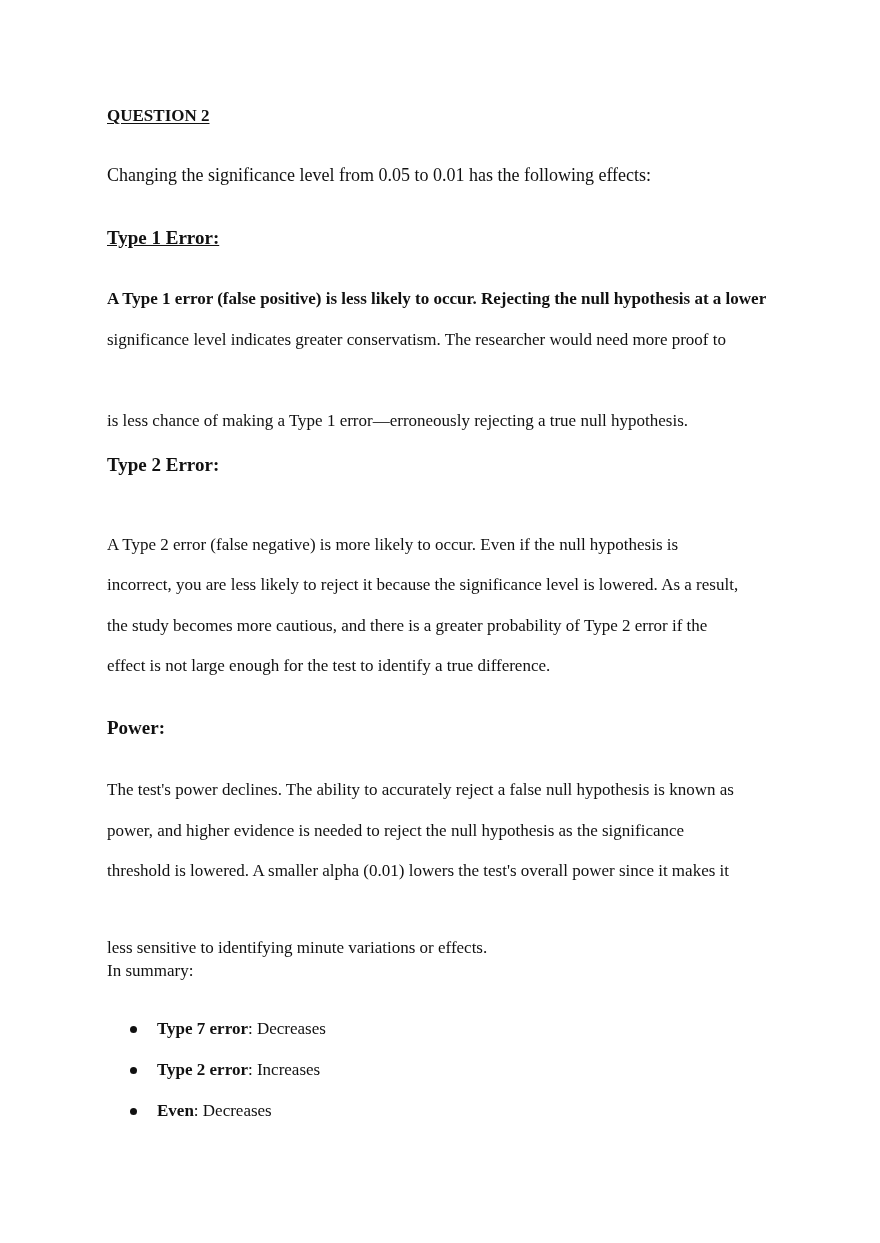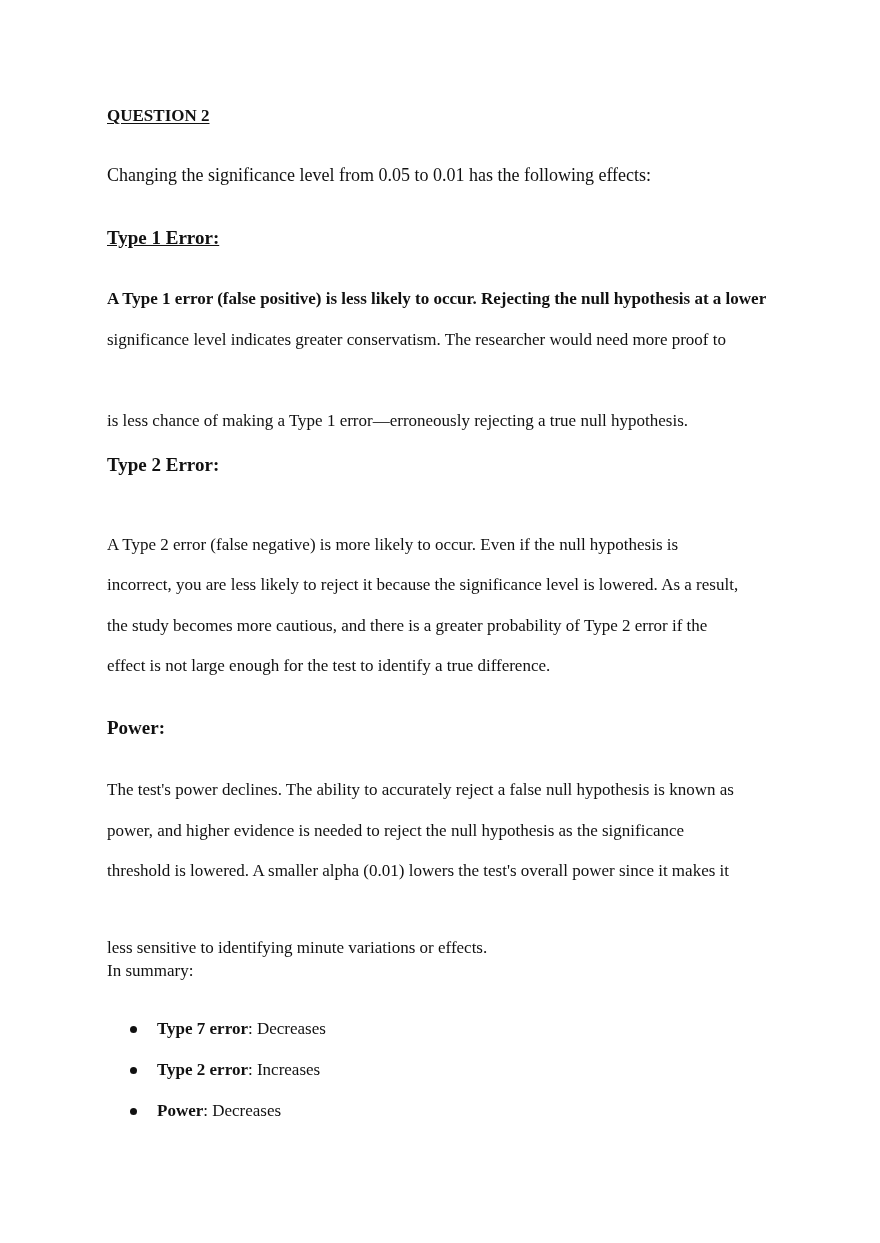--- a/index.html
+++ b/index.html
@@ -95,16 +95,16 @@
 
   <div class="abs summary-label" style="top:961px;">In summary:</div>
 
   <div class="bullet-item" style="top:1019px;">
     <span class="bullet-dot"></span><span class="bold">Type 7 error</span><span>: Decreases</span>
   </div>
   <div class="bullet-item" style="top:1060px;">
     <span class="bullet-dot"></span><span class="bold">Type 2 error</span><span>: Increases</span>
   </div>
   <div class="bullet-item" style="top:1101px;">
-    <span class="bullet-dot"></span><span class="bold">Power</span><span>: Decreases</span>
+    <span class="bullet-dot"></span><span class="bold">Even</span><span>: Decreases</span>
   </div>
 
 </div>
 
 </body></html>

